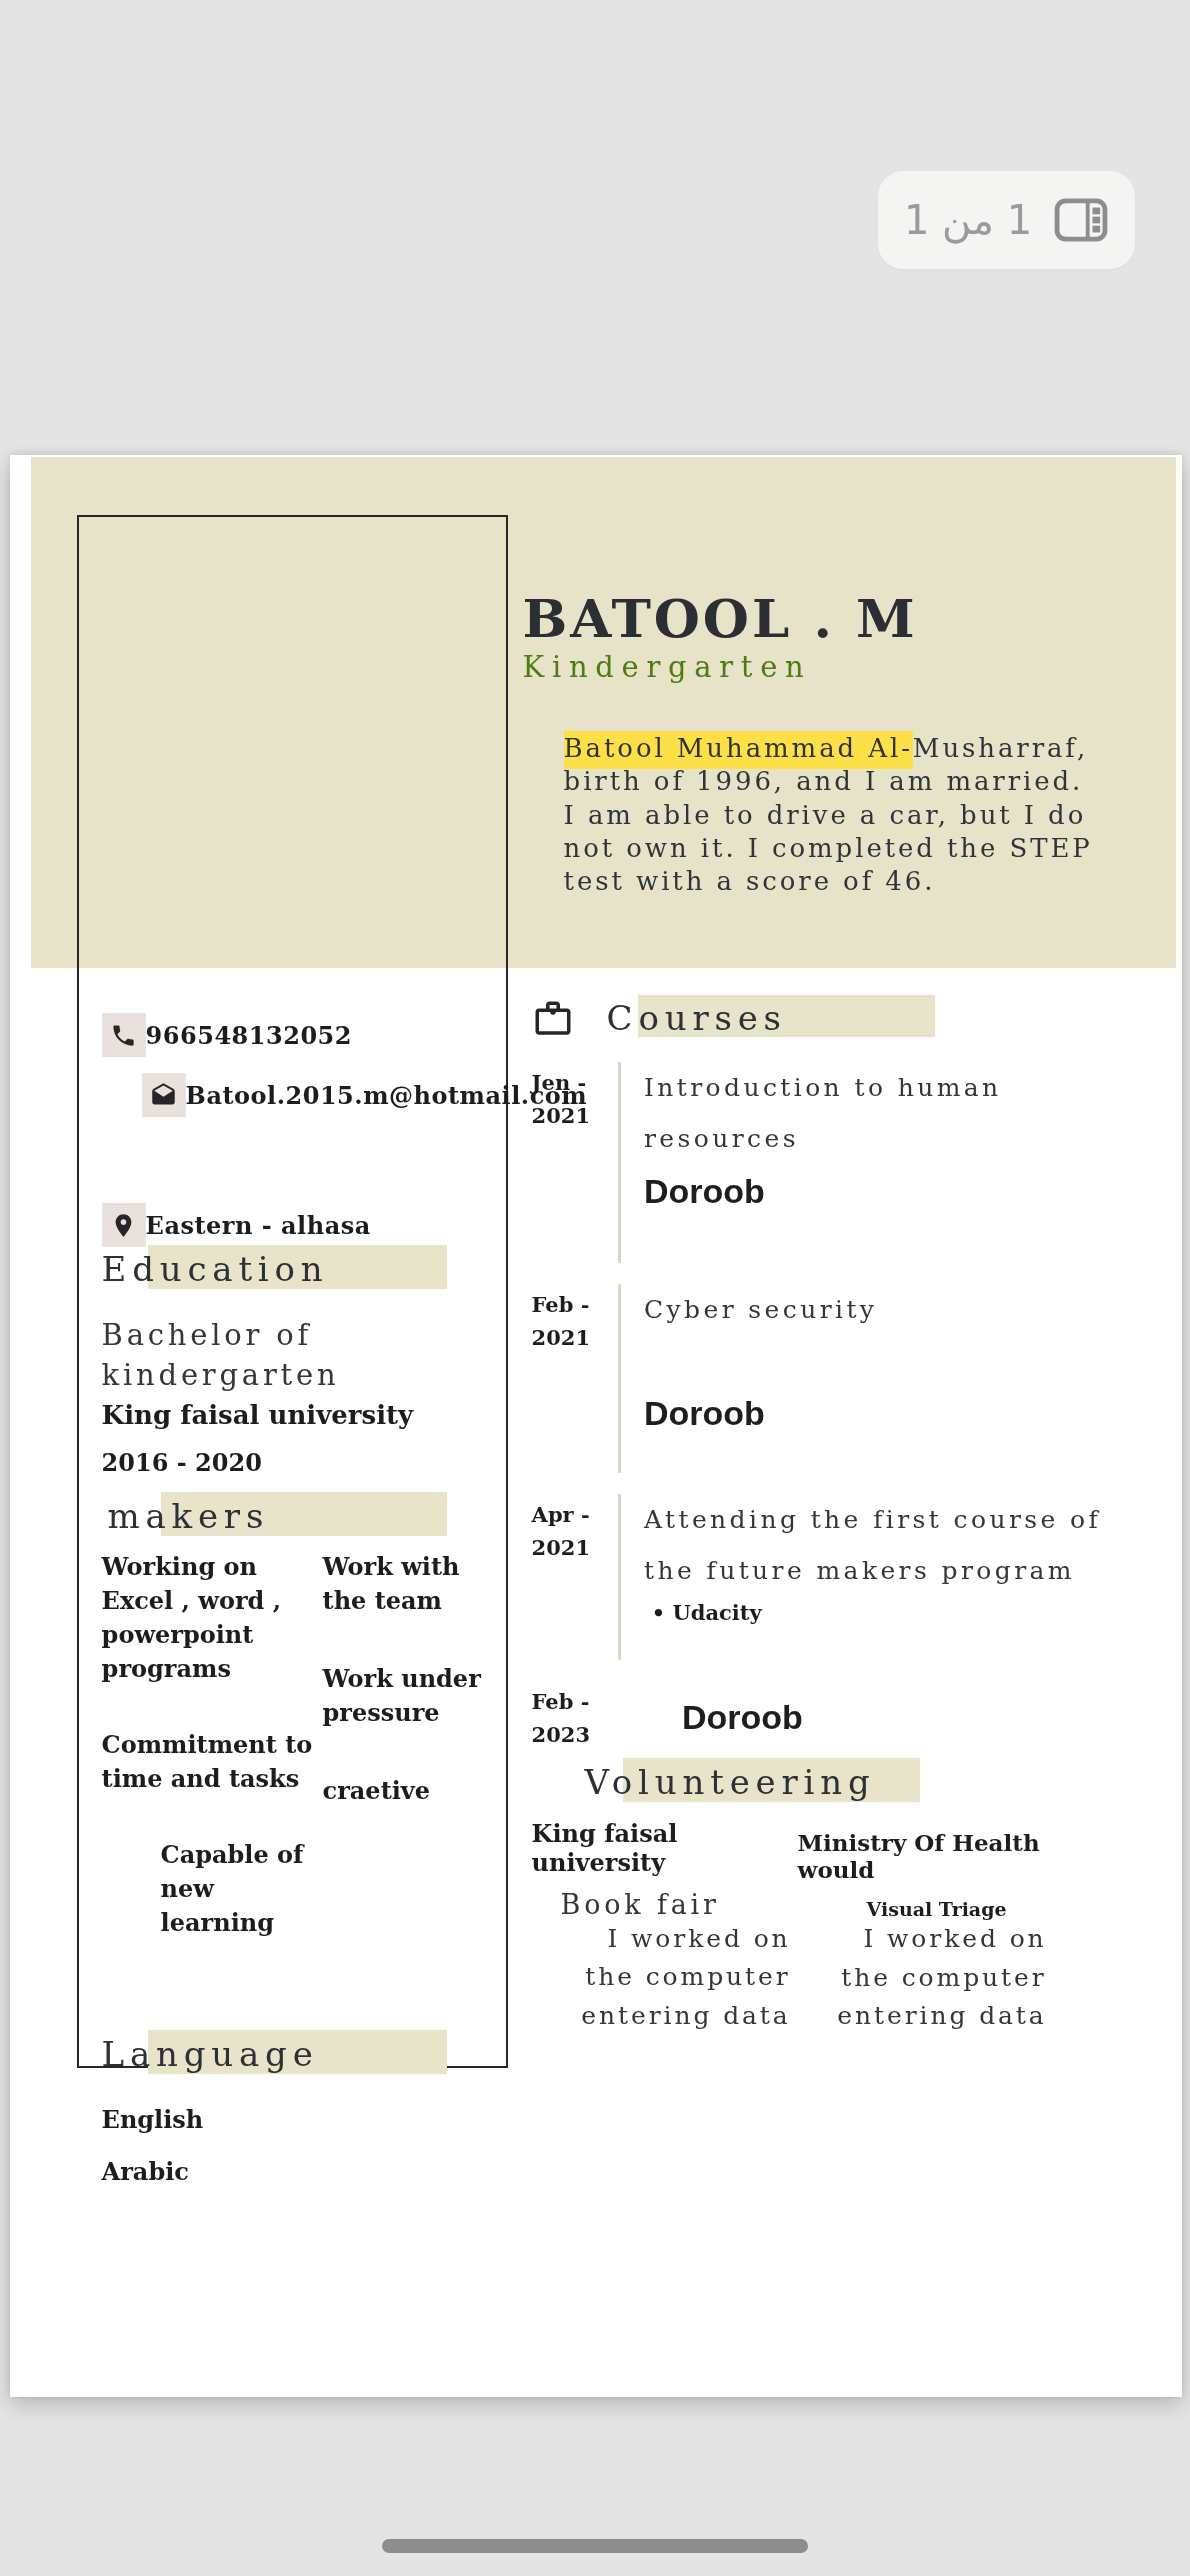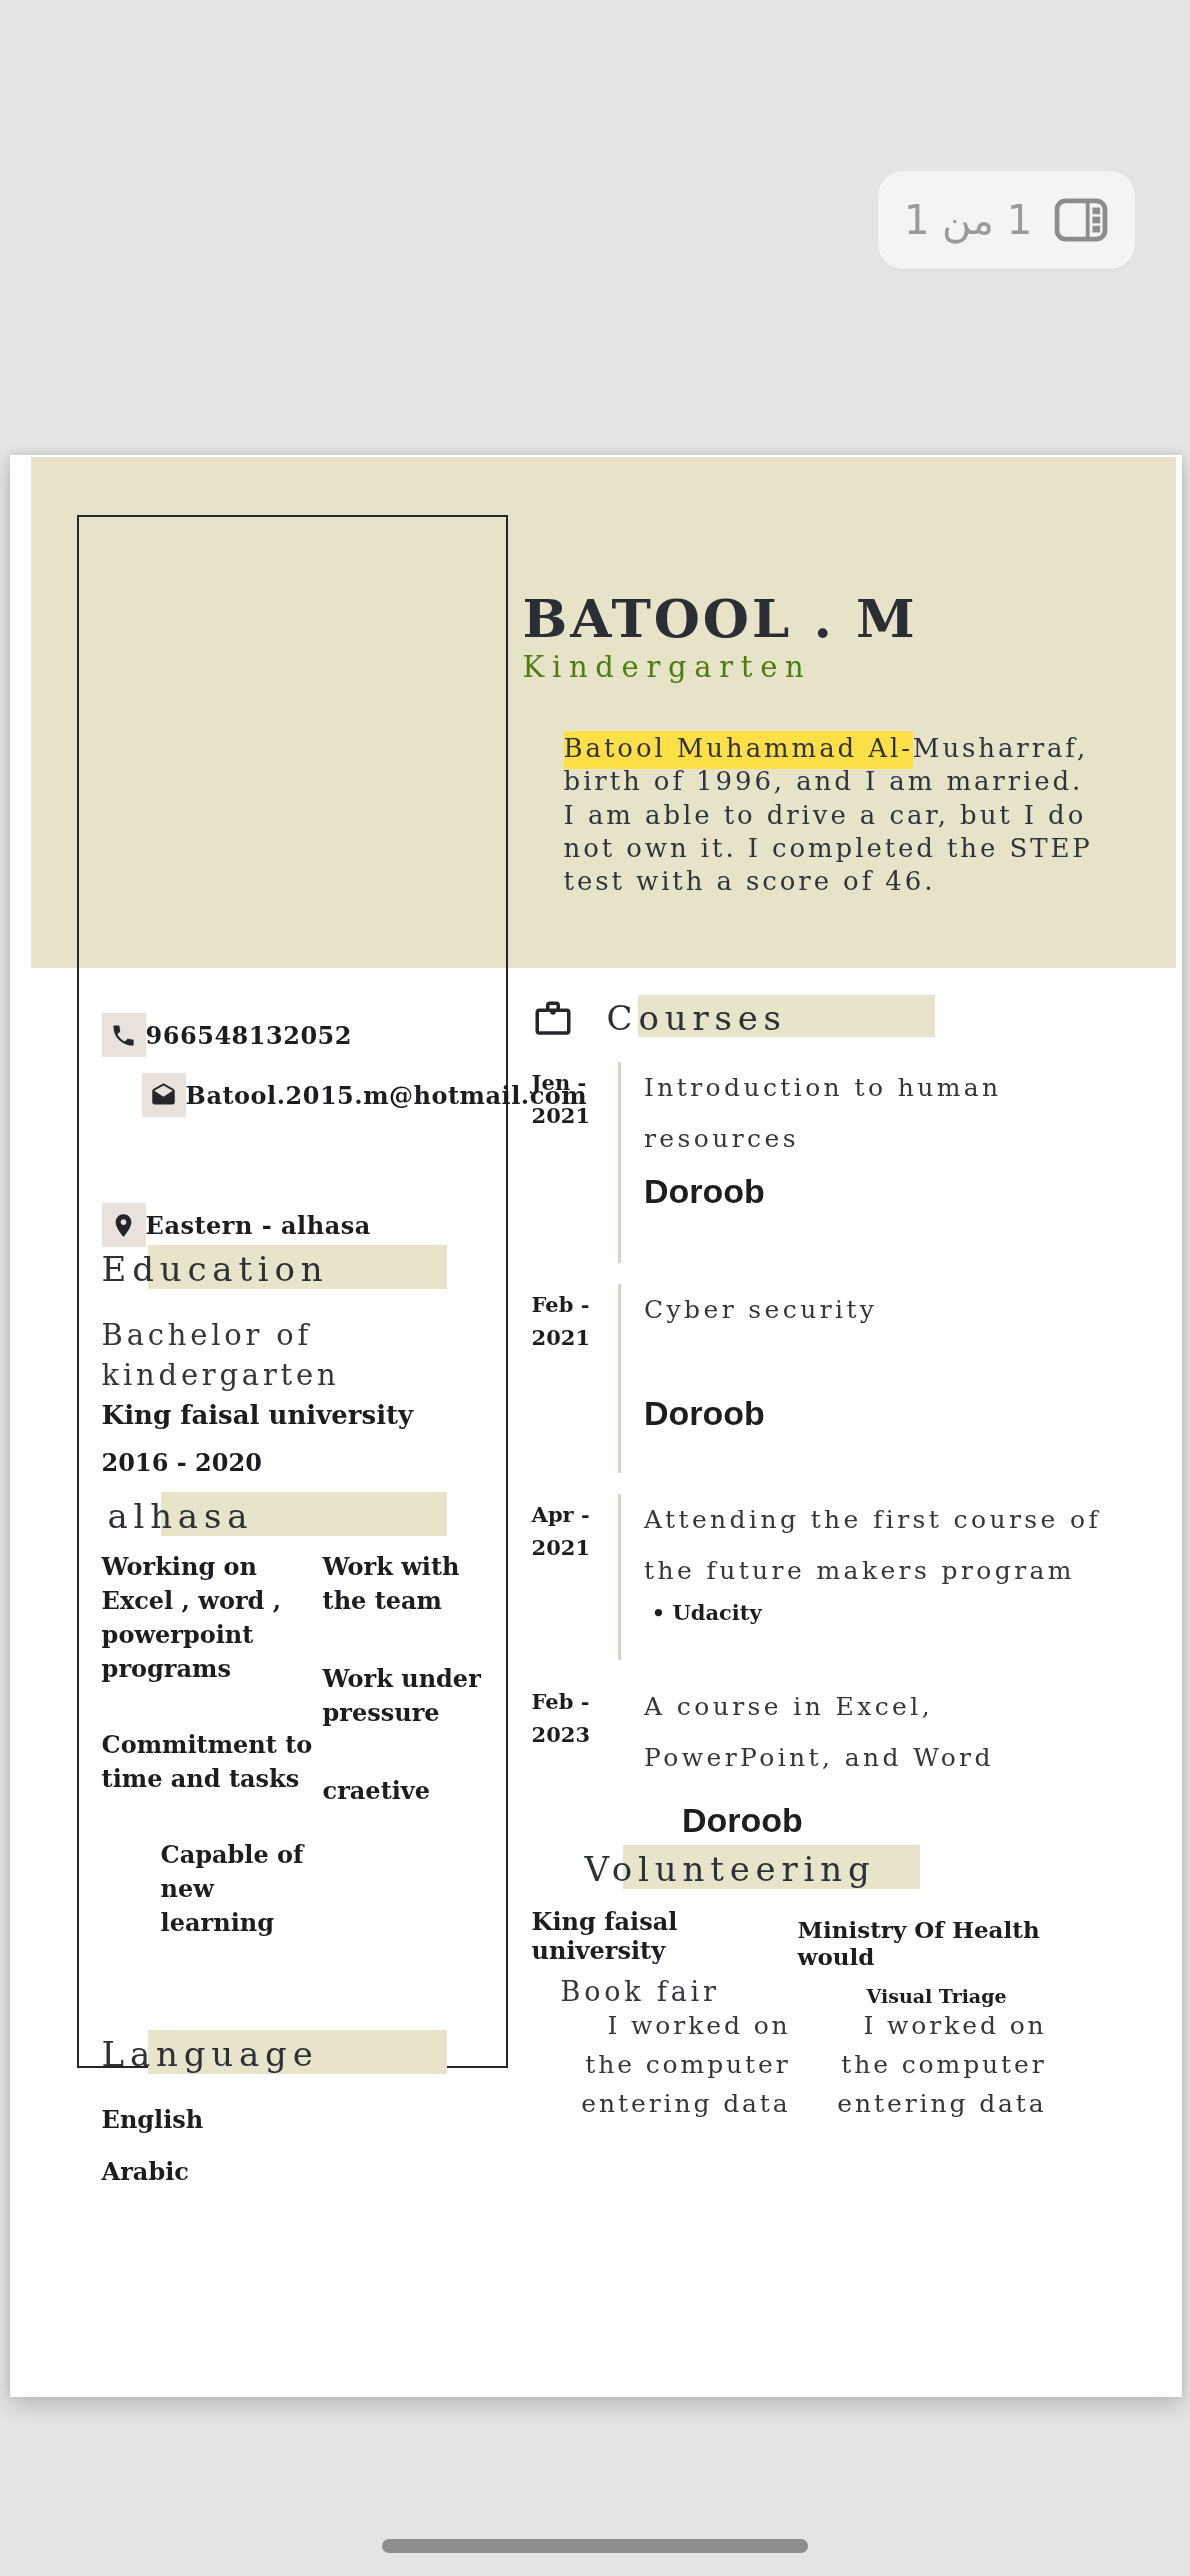--- a/index.html
+++ b/index.html
@@ -164,21 +164,21 @@
         <div class="section-h">
           <span class="hl"></span>
           <span class="ht">Education</span>
         </div>
         <div class="degree">Bachelor of kindergarten</div>
         <div class="school">King faisal university</div>
         <div class="years">2016 - 2020</div>
 
         <div class="section-h skills-h">
           <span class="hl"></span>
-          <span class="ht">alhasa</span>
+          <span class="ht">makers</span>
         </div>
         <div class="skills-cols">
           <div class="sk-left">
             <div class="sk">Working on Excel , word , powerpoint programs</div>
             <div class="sk">Commitment to time and tasks</div>
             <div class="sk capable">Capable of new learning</div>
           </div>
           <div class="sk-right">
             <div class="sk">Work with the team</div>
             <div class="sk">Work under pressure</div>
@@ -244,21 +244,20 @@
         </div>
       </div>
 
       <div class="citem c4">
         <div class="dates">
           <div>Feb -</div>
           <div>2023</div>
         </div>
         <div class="tline none"></div>
         <div class="cbody">
-          <div class="ctitle">A course in Excel, PowerPoint, and Word</div>
           <div class="corg indent">Doroob</div>
         </div>
       </div>
 
       <div class="section-h vol-h">
         <span class="hl"></span>
         <span class="ht">Volunteering</span>
       </div>
 
       <div class="vol-cols">

